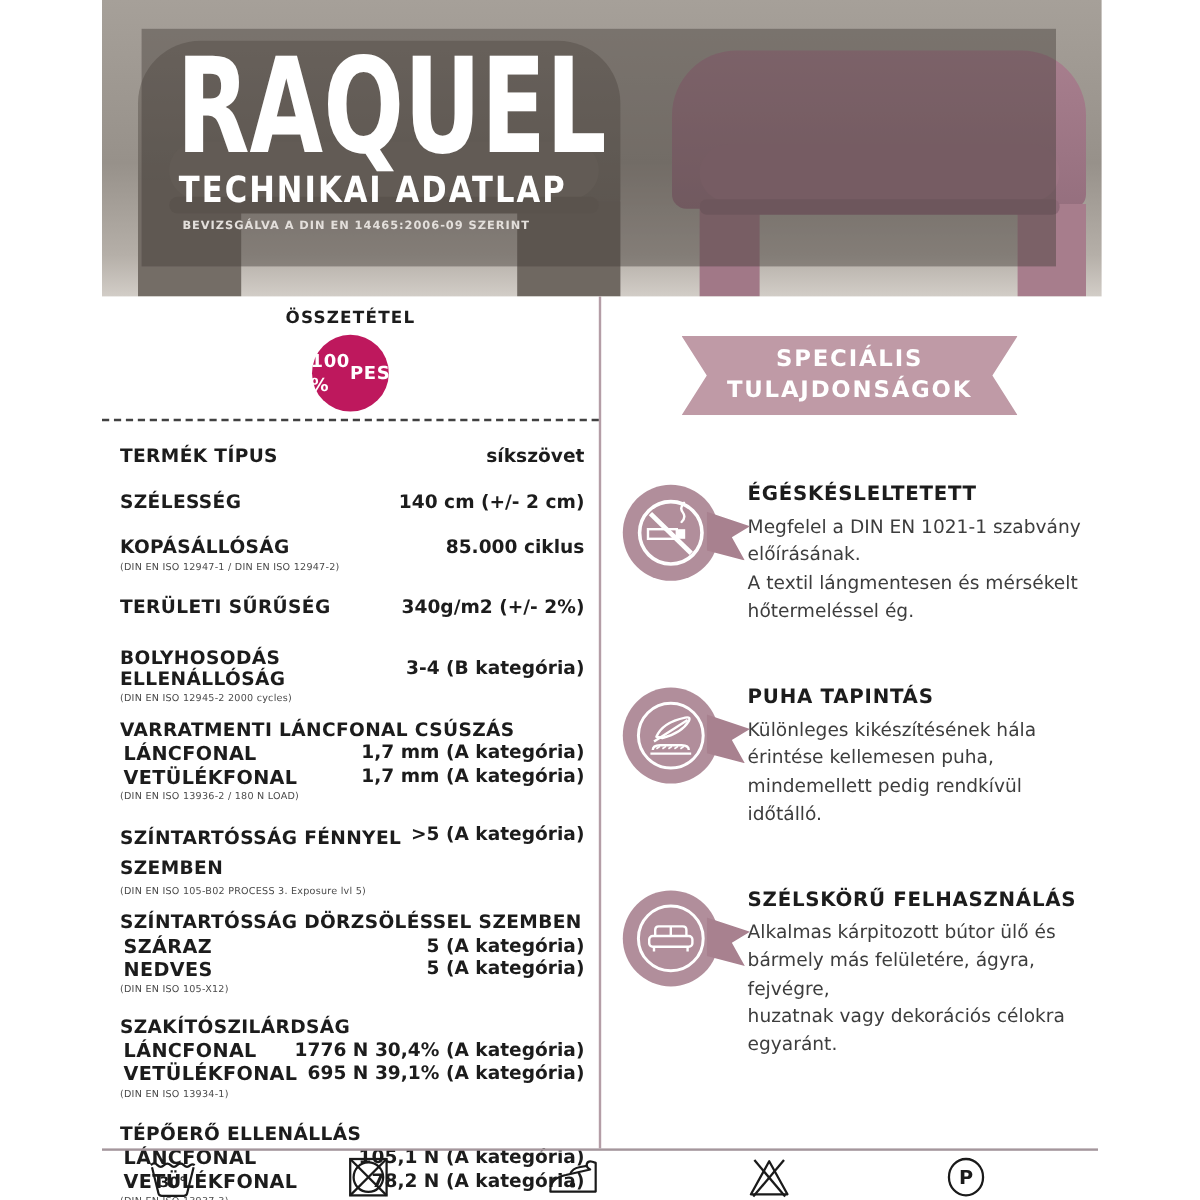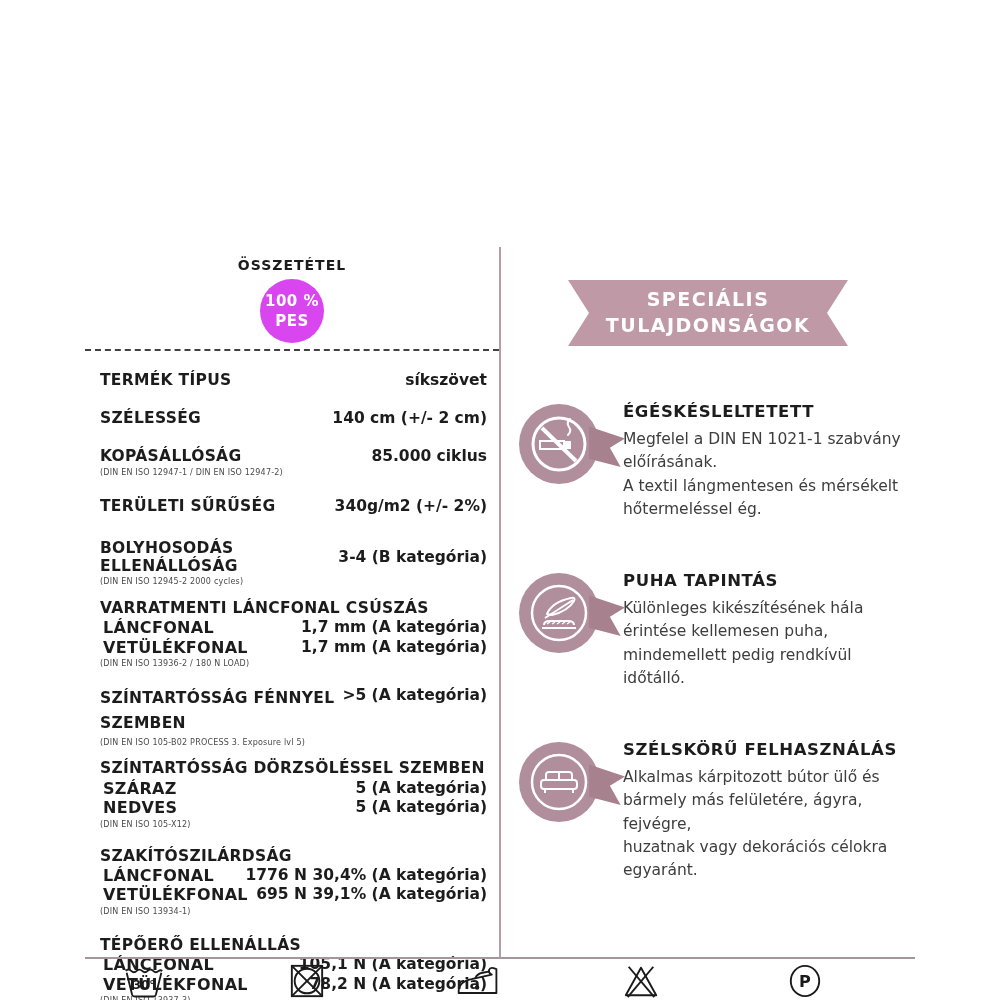--- a/index.html
+++ b/index.html
@@ -31,22 +31,22 @@
             white-space:nowrap;transform:scaleX(0.85);transform-origin:left top;}
   .hero-note{margin:0;position:absolute;left:5px;top:183px;font-size:9.5px;font-weight:700;letter-spacing:0.8px;
              color:#e3dfdb;white-space:nowrap;}
 
   
   .divider-v{position:absolute;left:499px;top:247px;width:2px;height:710px;background:#b49da6;}
   .col-left{position:absolute;left:85px;top:247px;width:414px;}
   .col-right{position:absolute;left:501px;top:247px;width:414px;}
 
   .comp-heading{margin:10px 0 0;text-align:center;font-size:14px;font-weight:800;letter-spacing:1px;}
-  .comp-badge{width:64px;height:64px;margin:6px auto 0;border-radius:50%;background:#d946ef;color:#fff;
-              display:flex;flex-direction:column;align-items:center;justify-content:center;
+  .comp-badge{width:64px;height:64px;margin:6px auto 0;border-radius:50%;background:#be185d;color:#fff;
+              display:flex;align-items:center;justify-content:center;
               font-size:15px;font-weight:800;line-height:1.35;letter-spacing:0.5px;}
   .dashed-line{margin-top:6px;height:0;border-top:2.5px dashed #414141;}
 
   .spec-rows{padding:0 12px 0 15px;}
   .spec-row{margin-top:18px;}
   .spec-rows .spec-row:nth-child(1){margin-top:20px;}
   .spec-rows .spec-row:nth-child(2){margin-top:19px;}
   .spec-rows .spec-row:nth-child(4){margin-top:20px;}
   .spec-rows .spec-row:nth-child(5){margin-top:22px;}
   .spec-rows .spec-row:nth-child(6){margin-top:13px;}
@@ -83,20 +83,38 @@
   .care-row{position:absolute;left:85px;width:830px;top:962px;display:flex;justify-content:space-around;
             align-items:flex-start;}
   .care-icon{display:flex;width:90px;}
   .care-icon svg{display:block;}
 </style>
 </head>
 <body>
 
 <div class="page">
 
+  <div class="hero">
+    <div class="chair grey-back"></div>
+    <div class="chair grey-leg-l"></div>
+    <div class="chair grey-leg-r"></div>
+    <div class="chair grey-cushion"></div>
+    <div class="chair grey-rail"></div>
+    <div class="chair mauve-back"></div>
+    <div class="chair mauve-leg-l"></div>
+    <div class="chair mauve-leg-r"></div>
+    <div class="chair mauve-cushion"></div>
+    <div class="chair mauve-rail"></div>
+    <div class="hero-overlay"></div>
+    <div class="hero-text">
+      <h1 class="hero-title">RAQUEL</h1>
+      <h2 class="hero-sub">TECHNIKAI ADATLAP</h2>
+      <p class="hero-note">BEVIZSGÁLVA A DIN EN 14465:2006-09 SZERINT</p>
+    </div>
+  </div>
 
   <div class="divider-v"></div>
 
   <div class="col-left">
     <h3 class="comp-heading">ÖSSZETÉTEL</h3>
     <div class="comp-badge">
       <span>100 %</span>
       <span>PES</span>
     </div>
     <div class="dashed-line"></div>

